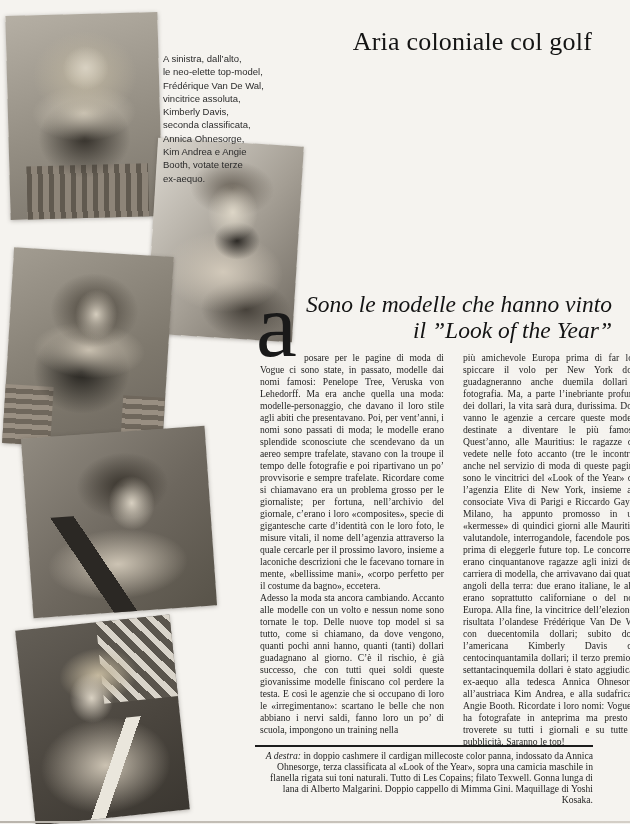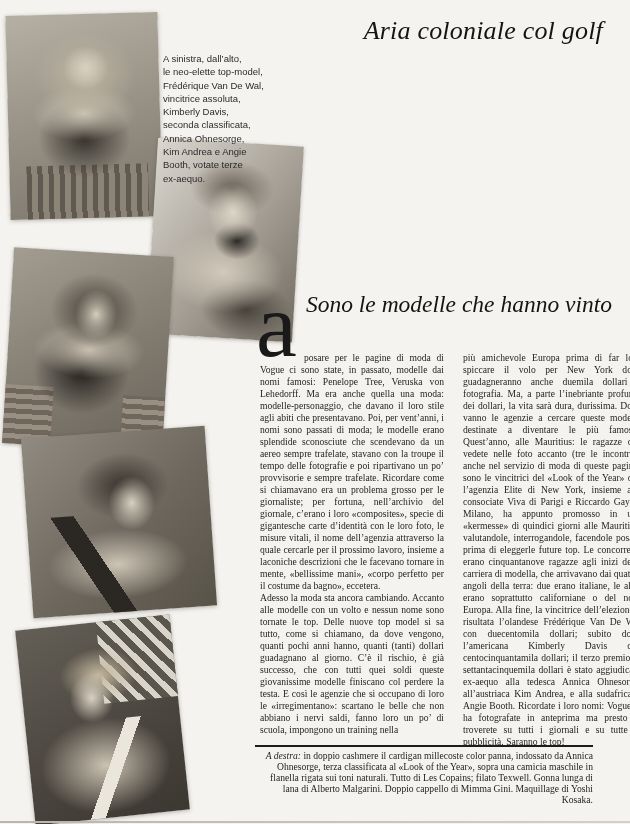--- a/index.html
+++ b/index.html
@@ -60,22 +60,22 @@
       linear-gradient(155deg,#635e56 0%,#4a453e 60%,#3b3731 100%);
     background-size:44px 50px,78px 54px,90% 50%,130px 95px,48% 42%,100% 100%;
     background-position:42% 34%,50% 18%,100% 100%,45% 95%,100% 0,0 0;}
   
   .caption-top{
     position:absolute;left:163px;top:52px;width:132px;
     font-family:Liberation Sans, sans-serif;font-size:9.5px;line-height:13.3px;
     white-space:pre-line;color:#2b2b2b;
   }
   .headline-top{
-    position:absolute;top:16px;right:27px;margin:0;
-    font-weight:normal;font-style:italic;font-size:26px;letter-spacing:.2px;color:#141414;
+    position:absolute;top:16px;right:27px;margin:11px;
+    font-weight:normal;font-size:26px;letter-spacing:.2px;color:#141414;
   }
   .headline-main{
     position:absolute;left:268px;top:291px;width:344px;margin:0;
     text-align:right;font-weight:normal;font-style:italic;
     font-size:23.5px;line-height:26px;color:#141414;
   }
   .dropcap{
     position:absolute;left:256px;top:279px;
     font-size:92px;line-height:1;color:#191919;
   }
@@ -113,20 +113,21 @@
 seconda classificata,
 Annica Ohnesorge,
 Kim Andrea e Angie
 Booth, votate terze
 ex-aequo.</div>
 
   <h1 class="headline-top">Aria coloniale col golf</h1>
 
   <h2 class="headline-main">
     <span>Sono le modelle che hanno vinto</span><br>
+    <span>il ”Look of the Year”</span>
   </h2>
 
   <div class="dropcap">a</div>
 
   <div class="col col1">
     <p class="first">posare per le pagine di moda di Vogue ci sono state, in passato, modelle dai nomi famosi: Penelope Tree, Veruska von Lehedorff. Ma era anche quella una moda: modelle-personaggio, che davano il loro stile agli abiti che presentavano. Poi, per vent’anni, i nomi sono passati di moda; le modelle erano splendide sconosciute che scendevano da un aereo sempre trafelate, stavano con la troupe il tempo delle fotografie e poi ripartivano un po’ provvisorie e sempre trafelate. Ricordare come si chiamavano era un problema grosso per le giornaliste; per fortuna, nell’archivio del giornale, c’erano i loro «composites», specie di gigantesche carte d’identità con le loro foto, le misure vitali, il nome dell’agenzia attraverso la quale cercarle per il prossimo lavoro, insieme a laconiche descrizioni che le facevano tornare in mente, «bellissime mani», «corpo perfetto per il costume da bagno», eccetera.</p>
     <p>Adesso la moda sta ancora cambiando. Accanto alle modelle con un volto e nessun nome sono tornate le top. Delle nuove top model si sa tutto, come si chiamano, da dove vengono, quanti pochi anni hanno, quanti (tanti) dollari guadagnano al giorno. C’è il rischio, è già successo, che con tutti quei soldi queste giovanissime modelle finiscano col perdere la testa. E così le agenzie che si occupano di loro le «irregimentano»: scartano le belle che non abbiano i nervi saldi, fanno loro un po’ di scuola, impongono un training nella</p>
   </div>
 
   <div class="col col2">

